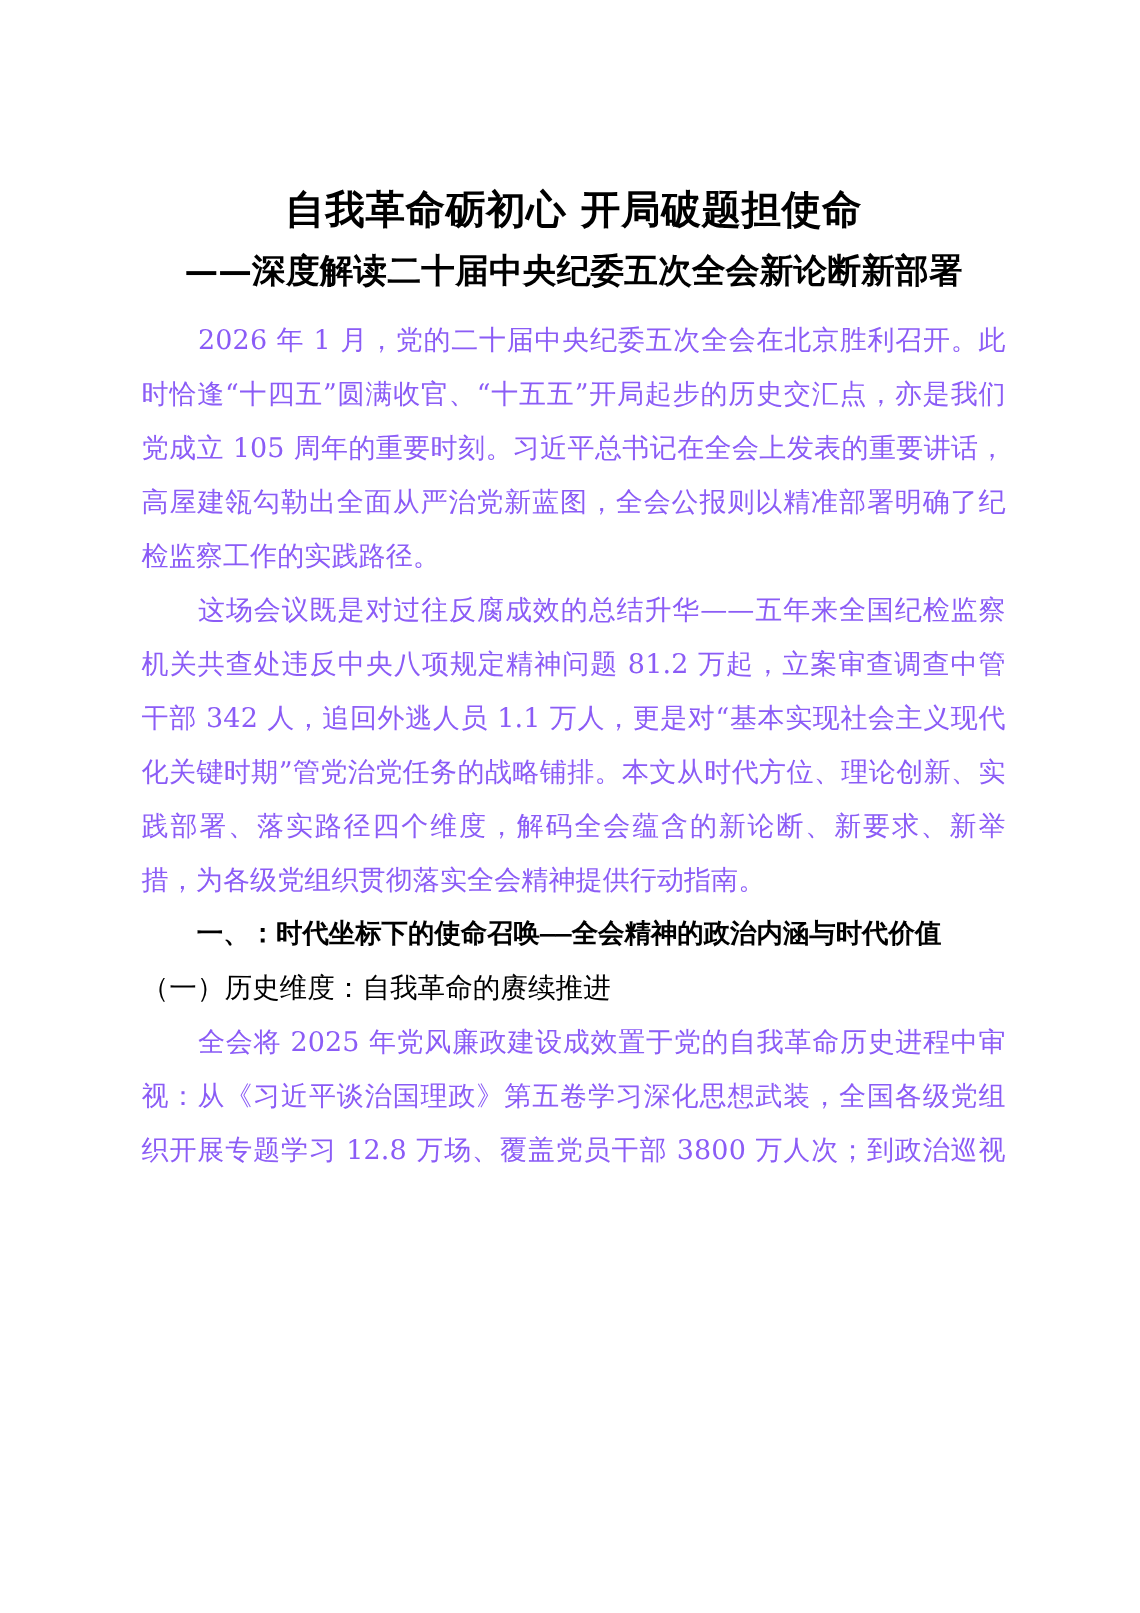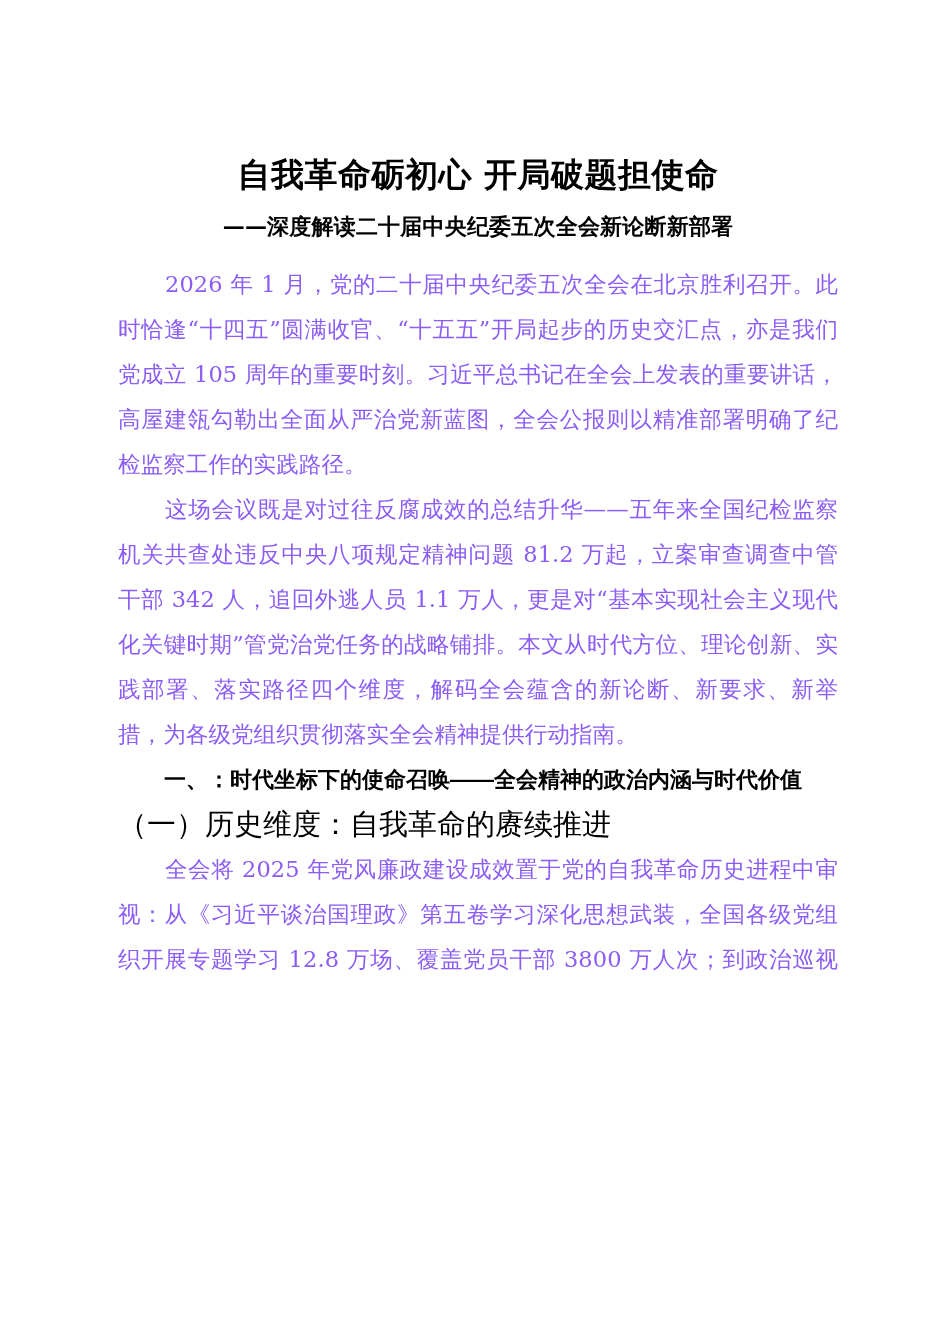--- a/index.html
+++ b/index.html
@@ -42,21 +42,21 @@
     letter-spacing: 0.5px;
     color: #000000;
   }
 
   .doc-subtitle {
     margin: 0;
     padding-top: 12px;
     text-align: center;
     font-family: "DejaVu Serif", "Liberation Serif", serif;
     font-weight: 700;
-    font-size: 22px;
+    font-size: 28px;
     line-height: 32px;
     letter-spacing: 0.2px;
     color: #000000;
   }
 
   
   .content {
     padding-top: 20px;
   }
 
@@ -68,35 +68,35 @@
     text-align: justify;
     text-justify: inter-ideograph;
     text-indent: 47px;
     color: #8b5cf6;
     letter-spacing: 0.1px;
   }
 
   
   p.heading-1 {
     margin: 0;
-    font-family: Liberation Sans, sans-serif;
+    font-family: Liberation Mono, monospace;
     font-weight: 700;
     font-size: 22px;
     line-height: 45px;
     text-align: justify;
     text-justify: inter-ideograph;
     text-indent: 46px;
     color: #000000;
   }
 
   
   p.heading-2 {
     margin: 0;
     font-family: "DejaVu Serif", "Liberation Serif", serif;
-    font-size: 29px;
+    font-size: 23px;
     line-height: 45px;
     text-indent: 0;
     color: #000000;
   }
 
   
   .page-footer {
     position: absolute;
     left: 0;
     right: 0;

